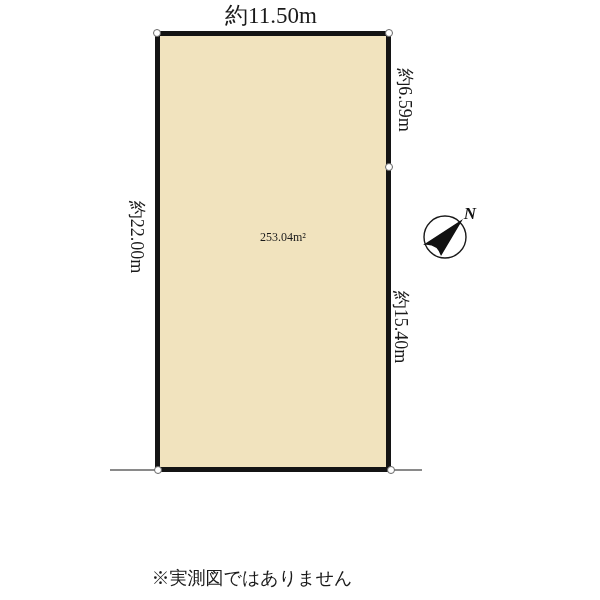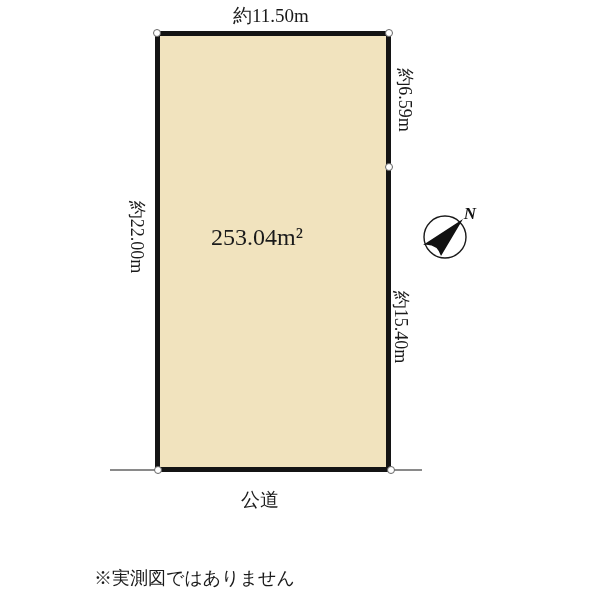--- a/index.html
+++ b/index.html
@@ -6,47 +6,47 @@
   #canvas{
     position:relative;width:600px;height:600px;background:#ffffff;overflow:hidden;
     font-family:"Liberation Serif","DejaVu Serif",serif;color:#1a1a1a;
   }
   .abs{position:absolute;}
   #plot-rect{
     left:155px;top:31px;width:236px;height:441px;
     border:5px solid #141414;box-sizing:border-box;
   }
   .dim-label{
-    width:200px;text-align:center;font-size:19px;line-height:22px;white-space:nowrap;
+    width:200px;text-align:center;font-size:23px;line-height:22px;white-space:nowrap;
   }
   .vdim-label{
     width:120px;height:22px;text-align:center;font-size:18px;line-height:22px;
     white-space:nowrap;transform:rotate(90deg);
   }
   #top-dim{left:171px;top:5px;}
-  #area-label{left:157px;top:226px;font-size:24px;}
+  #area-label{left:183px;top:226px;font-size:12px;}
   #bottom-dim{left:172px;top:445px;}
   #left-dim{left:77px;top:226px;}
   #right-upper-dim{left:345px;top:89px;}
   #right-lower-dim{left:341px;top:316px;}
   .corner-marker{
     width:8px;height:8px;border-radius:50%;background:#ffffff;
     border:1px solid #666;box-sizing:border-box;
   }
   #marker-tl{left:153px;top:29px;}
   #marker-tr{left:385px;top:29px;}
   #marker-rm{left:385px;top:163px;}
   #marker-bl{left:154px;top:466px;}
   #marker-br{left:387px;top:466px;}
   .road-line{height:2px;top:469px;}
   #road-line-left{left:110px;width:45px;}
   #road-line-right{left:391px;width:31px;}
   #road-name{left:160px;top:489px;}
   #road-width{left:158px;top:512px;}
-  #note{left:94px;top:566px;width:300px;font-size:18px;line-height:24px;font-family:Liberation Serif, serif;}
+  #note{left:102px;top:566px;width:300px;text-align:center;font-size:18px;line-height:24px;font-family:Liberation Serif, serif;}
   #compass{left:405px;top:200px;}
   #compass text{
     font-family:"Liberation Serif","DejaVu Serif",serif;
     font-style:italic;font-weight:bold;font-size:17px;
   }
 </style>
 </head>
 <body>
 
 <div id="canvas">
@@ -68,17 +68,16 @@
   <div class="abs corner-marker" id="marker-rm"></div>
   <div class="abs corner-marker" id="marker-bl"></div>
   <div class="abs corner-marker" id="marker-br"></div>
 
   <svg class="abs" id="compass" width="80" height="70" viewBox="0 0 80 70">
     <circle cx="40" cy="37" r="21" fill="#ffffff" stroke="#1a1a1a" stroke-width="1.4"></circle>
     <path d="M 58 19 L 18 45 Q 32 43 36 56 Z" fill="#111111"></path>
     <text x="65" y="19" text-anchor="middle" fill="#111111">N</text>
   </svg>
 
-  <div class="abs dim-label" id="road-name">公道</div>
 
   <div class="abs" id="note">※実測図ではありません</div>
 
 </div>
 
 </body></html>

